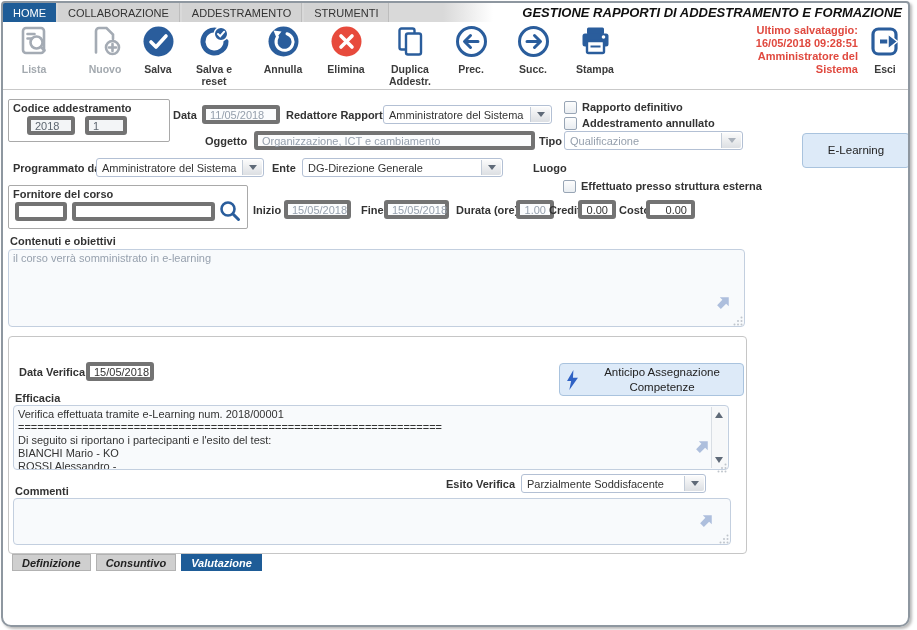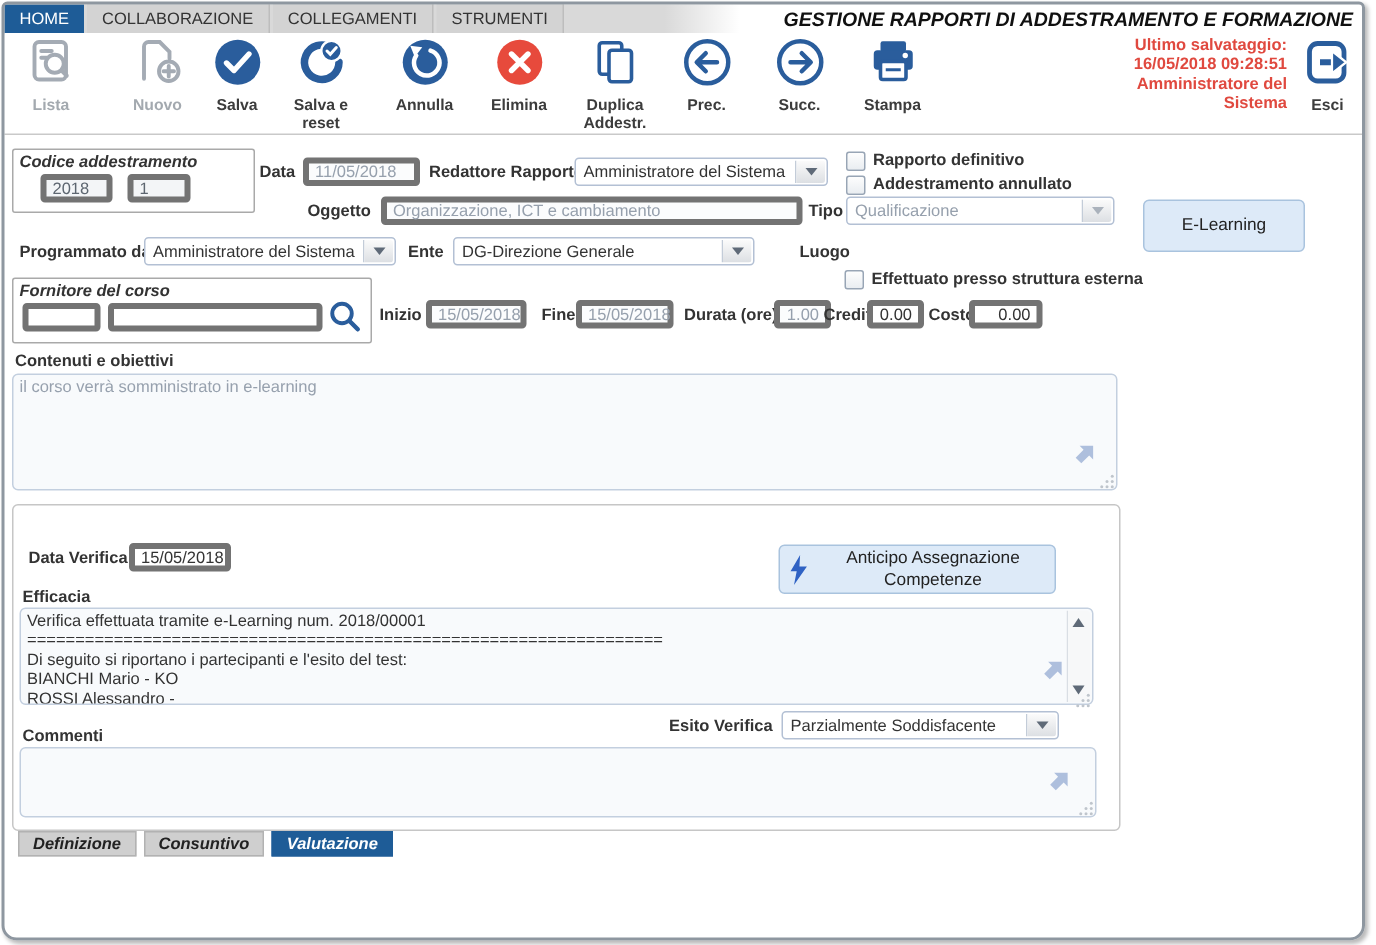--- a/index.html
+++ b/index.html
@@ -41,28 +41,28 @@
   .dd.disabled .val { color:#96a0ad; }
   .dd .ddbtn { position:absolute; right:1px; top:1px; bottom:1px; width:19px;
                background:linear-gradient(#fbfbfb,#dcdfe3); border-left:1px solid #c3ccd8;
                border-radius:0 2px 2px 0; display:flex; align-items:center; justify-content:center; }
   .tri { width:0; height:0; border-left:4px solid transparent; border-right:4px solid transparent;
          border-top:5px solid #5f6a78; }
   .dd.disabled .tri { border-top-color:#aab2bc; }
   .cb { position:absolute; width:13px; height:13px; border:1px solid #98a5b5; border-radius:2px;
         background:linear-gradient(#fdfdfd,#e9edf1); box-sizing:border-box; }
   .groupbox { position:absolute; border:1px solid #a9a9a9; border-radius:2px; background:#fff; }
-  .gb-lbl { position:absolute; left:4px; top:2px; font-size:11px; font-weight:700; color:#333; white-space:nowrap;font-style:italic; }
+  .gb-lbl { position:absolute; left:4px; top:2px; font-size:11px; font-weight:700; color:#333; white-space:nowrap; }
   .tarea { position:absolute; border:1px solid #c3cfdf; border-radius:4px; background:#f8fafc;
            box-sizing:border-box; font-size:11px; overflow:hidden; }
   .tarea .txt { position:absolute; left:4px; top:2px; right:20px; bottom:2px; white-space:pre-wrap;
                 line-height:13px; }
   .btn-lite { position:absolute; background:#ddeaf8; border:1px solid #a9c3de; border-radius:4px;
               display:flex; align-items:center; justify-content:center; font-size:11.5px; color:#222;
-              text-align:center; box-sizing:border-box; line-height:1.25; }
+              text-align:center; box-sizing:border-box; line-height:1.25;margin-left:40px; }
   .icon-exp { position:absolute; width:17px; height:17px; }
   .grip { position:absolute; width:10px; height:10px; }
   .sb { position:absolute; top:1px; bottom:1px; right:1px; width:15px; background:#f7f8f9;
         border-left:1px solid #d9dee4; border-radius:0 3px 3px 0; }
   .sb .up { position:absolute; top:5px; left:3px; width:0; height:0; border-left:4.5px solid transparent;
             border-right:4.5px solid transparent; border-bottom:6px solid #5f6a78; }
   .sb .down { position:absolute; bottom:5px; left:3px; width:0; height:0; border-left:4.5px solid transparent;
               border-right:4.5px solid transparent; border-top:6px solid #5f6a78; }
   .panel { position:absolute; border:1px solid #c6c6c6; border-radius:4px; background:#fff; }
 
@@ -73,21 +73,21 @@
   .btab.active { background:#1e5c97; border-color:#1e5c97; color:#fff; }
 </style>
 </head>
 <body>
 
 <div class="window">
 
   <div class="tabbar">
     <div class="tab active">HOME</div>
     <div class="tab">COLLABORAZIONE</div>
-    <div class="tab">COLLEGAMENTI</div>
+    <div class="tab">ADDESTRAMENTO</div>
     <div class="tab">STRUMENTI</div>
     <div class="apptitle">GESTIONE RAPPORTI DI ADDESTRAMENTO E FORMAZIONE</div>
   </div>
 
   <div class="toolbar">
     <div class="tbtn disabled" style="left:2px;width:58px">
       <span><svg viewBox="0 0 35 35">
             <g fill="none" stroke="#a4abb4" stroke-width="2.6" stroke-linecap="round">
               <rect x="6" y="4" width="21" height="25" rx="3"></rect>
               <path d="M10.5 10h7M10.5 14.5h4"></path>

